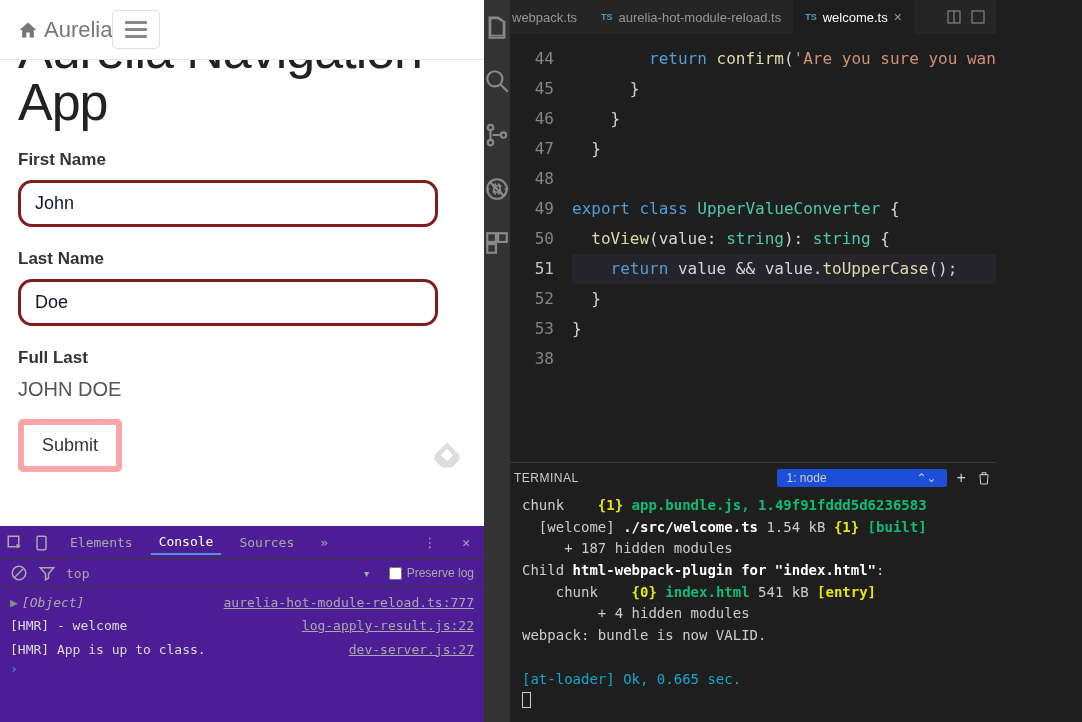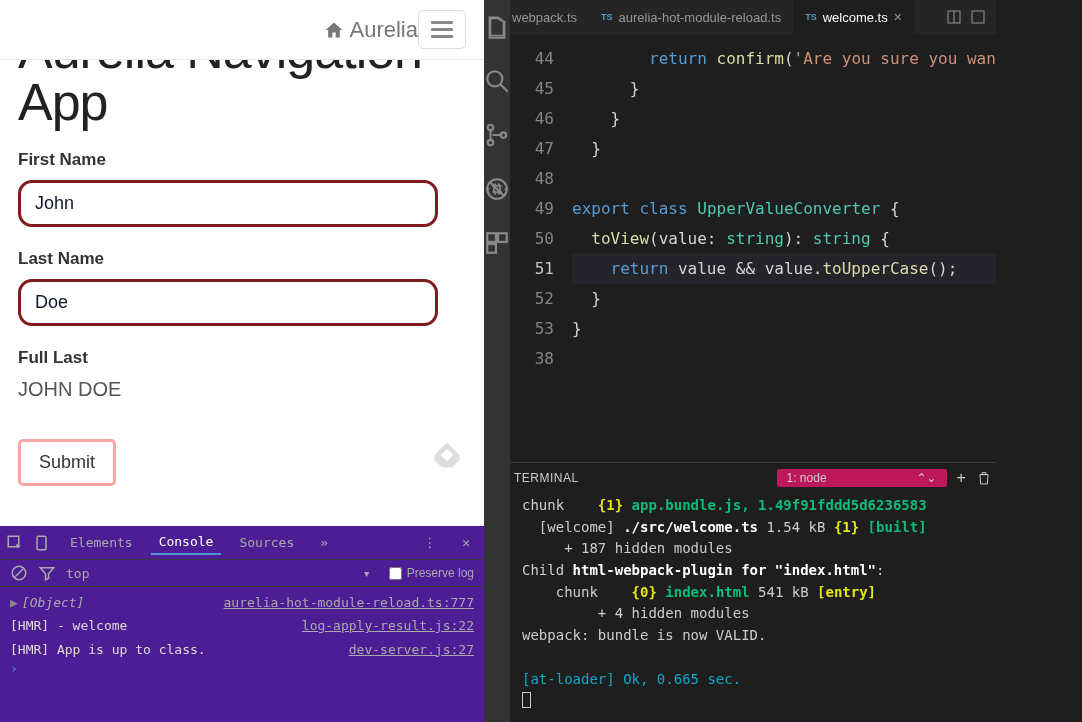--- a/index.html
+++ b/index.html
@@ -1,28 +1,28 @@
 <!DOCTYPE html>
 <html><head>
 <meta charset="utf-8">
 <style>
 * { box-sizing: border-box; margin: 0; padding: 0; }
 body { width: 1082px; height: 722px; display: flex; font-family: -apple-system, BlinkMacSystemFont, "Segoe UI", sans-serif; overflow: hidden; background: #1e1e1e; }
 .browser-pane { width: 484px; height: 722px; background: #fff; display: flex; flex-direction: column; position: relative; }
-.navbar { display: flex; justify-content: flex-end; align-items: center; padding: 10px 18px; border-bottom: 1px solid #e7e7e7; }
+.navbar { display: flex; justify-content: flex-start; align-items: center; padding: 10px 18px; border-bottom: 1px solid #e7e7e7; }
 .brand { display: flex; align-items: center; gap: 6px; font-size: 22px; color: #777; }
 .brand svg { width: 20px; height: 20px; fill: #777; }
 .burger { border: 1px solid #ddd; border-radius: 5px; padding: 10px 12px; display: flex; flex-direction: column; gap: 4px; cursor: pointer; background: #fff; }
 .burger span { width: 22px; height: 3px; background: #888; border-radius: 1px; }
 .app-body { flex: 1; padding: 0 18px; overflow: hidden; position: relative; }
 .app-title { font-size: 52px; font-weight: 400; line-height: 1; color: #222; margin-top: -36px; letter-spacing: -1px; }
 .form-label { font-size: 17px; font-weight: bold; color: #333; margin-top: 22px; margin-bottom: 10px; }
 .form-input { width: 420px; font-size: 18px; color: #0f172a; padding: 10px 14px; border: 3px solid #7f1d1d; border-radius: 14px; }
 .full-name { font-size: 20px; color: #555; margin-top: 8px; }
-.submit-btn { margin-top: 38px; border: 3px solid #fca5a5; border-radius: 5px; padding: 10px 18px; font-size: 18px; background: #fff; color: #333; cursor: pointer; }
+.submit-btn { margin-top: 18px; border: 6px solid #fca5a5; border-radius: 5px; padding: 10px 18px; font-size: 18px; background: #fff; color: #333; cursor: pointer; }
 .feedly-icon { position: absolute; right: 22px; bottom: 56px; color: #ccc; }
 .devtools { height: 196px; background: #4c1d95; color: #ddd; font-family: Menlo, Consolas, monospace; font-size: 13px; display: flex; flex-direction: column; }
 .dt-tabs { display: flex; align-items: center; padding: 4px 6px; border-bottom: 1px solid #3a3a3a; gap: 10px; }
 .dt-tab { color: #aaa; padding: 4px 8px; cursor: pointer; }
 .dt-tab.active { color: #fff; border-bottom: 2px solid #5295d6; }
 .dt-icon { width: 18px; height: 18px; color: #aaa; }
 .dt-spacer { flex: 1; }
 .dt-toolbar { display: flex; align-items: center; gap: 10px; padding: 4px 10px; border-bottom: 1px solid #3a3a3a; }
 .dt-context { color: #aaa; flex: 1; }
 .dt-triangle { color: #aaa; margin-right: 8px; }
@@ -53,21 +53,21 @@
 .hl-line { background: rgba(40,40,50,0.6); display: block; width: 100%; }
 .kw { color: #569cd6; }
 .cls { color: #4ec9b0; }
 .fn { color: #dcdcaa; }
 .str { color: #ce9178; }
 .typ { color: #4ec9b0; }
 .op { color: #d4d4d4; }
 .terminal { height: 260px; border-top: 1px solid #3a3a3a; font-family: Menlo, Consolas, monospace; font-size: 14px; color: #ccc; display: flex; flex-direction: column; }
 .term-header { display: flex; align-items: center; padding: 6px 4px; gap: 10px; font-family: -apple-system, sans-serif; font-size: 12px; }
 .term-title { color: #ccc; letter-spacing: 0.5px; flex: 1; }
-.term-select { background: #be185d; color: #ccc; border: none; padding: 2px 10px; font-size: 12px; border-radius: 2px; width: 170px; display: flex; justify-content: space-between; align-items: center; }
+.term-select { background: #1d4ed8; color: #ccc; border: none; padding: 2px 10px; font-size: 12px; border-radius: 2px; width: 170px; display: flex; justify-content: space-between; align-items: center; }
 .term-btn { color: #ccc; font-size: 16px; cursor: pointer; }
 .term-body { flex: 1; padding: 2px 12px; line-height: 1.55; white-space: pre; overflow: hidden; }
 .t-white-b { color: #fff; font-weight: bold; }
 .t-yellow { color: #e5e510; font-weight: bold; }
 .t-green { color: #0dbc79; font-weight: bold; }
 .t-teal { color: #11a8cd; }
 .cursor { display: inline-block; width: 9px; height: 16px; border: 1px solid #ccc; vertical-align: text-bottom; }
 </style>
 </head>
 <body>

